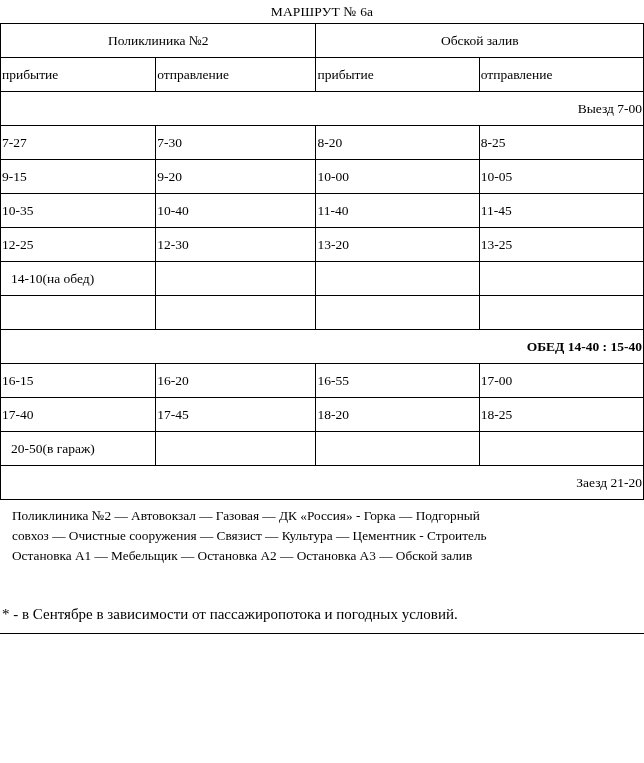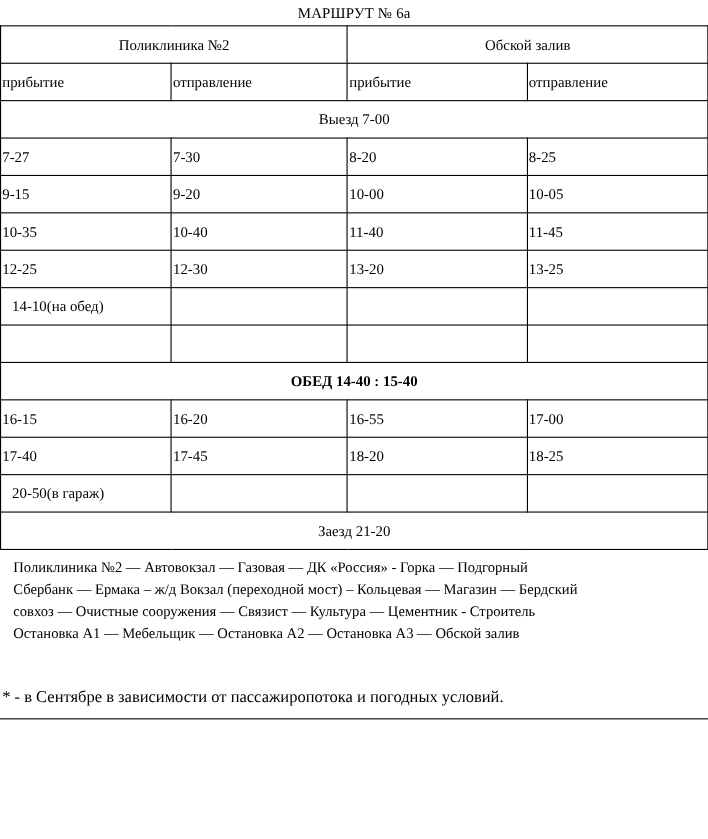--- a/index.html
+++ b/index.html
@@ -55,21 +55,21 @@
   .station-head {
     text-align: center;
     font-size: 13.5px;
     height: 30px;
   }
   .subhead {
     font-size: 13.5px;
     height: 30px;
   }
   .band {
-    text-align: center;
+    text-align: right;
     font-size: 13.5px;
     height: 28px;
   }
   .band-bold {
     font-weight: bold;
   }
   .blank-row td {
     height: 30px;
   }
   .tall {
@@ -185,21 +185,20 @@
       </tr>
 
       <tr>
         <td class="band" colspan="4">Заезд 21-20</td>
       </tr>
     </tbody>
   </table>
 
   <div class="routes">
     <div>Поликлиника №2 — Автовокзал — Газовая — ДК «Россия» - Горка — Подгорный</div>
-    <div>Сбербанк — Ермака – ж/д Вокзал (переходной мост) – Кольцевая — Магазин —  Бердский</div>
     <div>совхоз — Очистные сооружения — Связист — Культура — Цементник -  Строитель</div>
     <div>Остановка А1 — Мебельщик — Остановка А2 — Остановка А3 — Обской залив</div>
   </div>
 
   <div class="footnote">* - в Сентябре в зависимости от пассажиропотока и погодных условий.</div>
   <hr class="hr-line">
 
 </div>
 
 </body></html>

